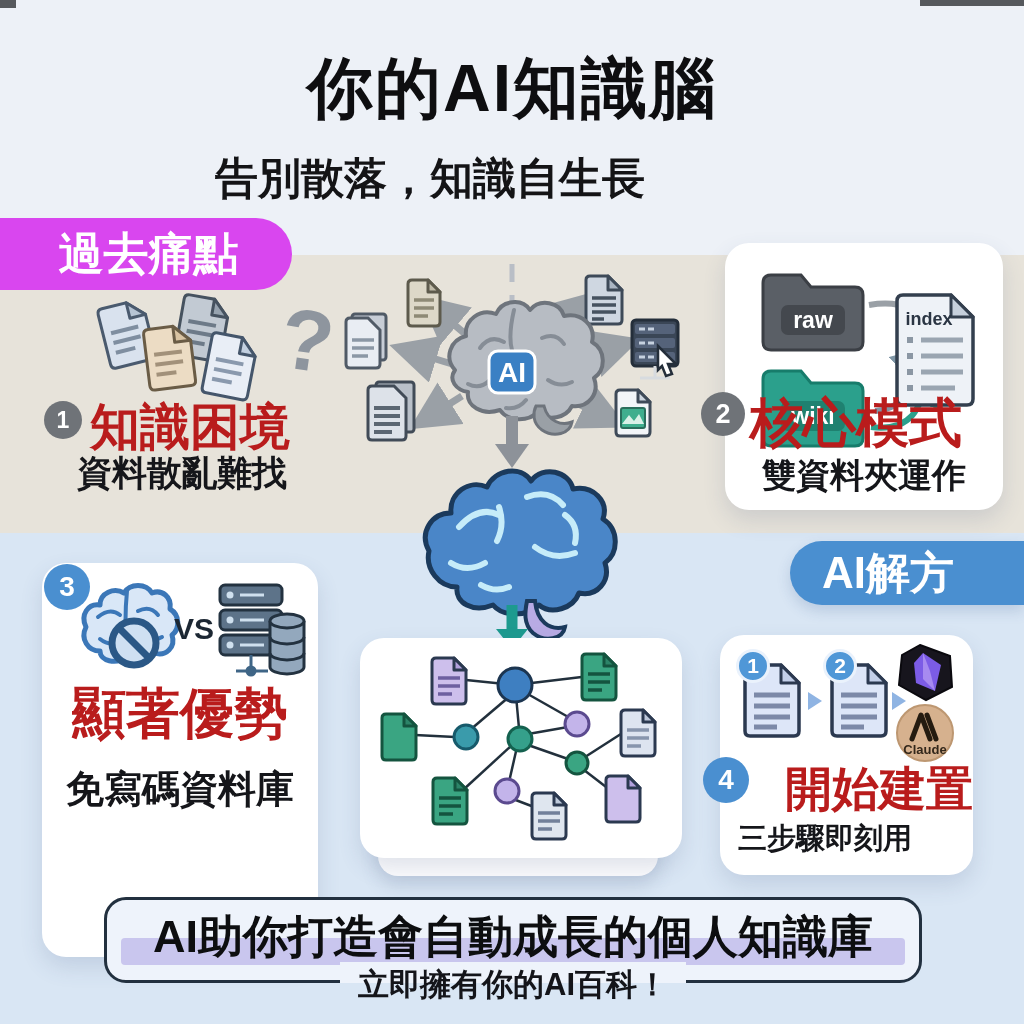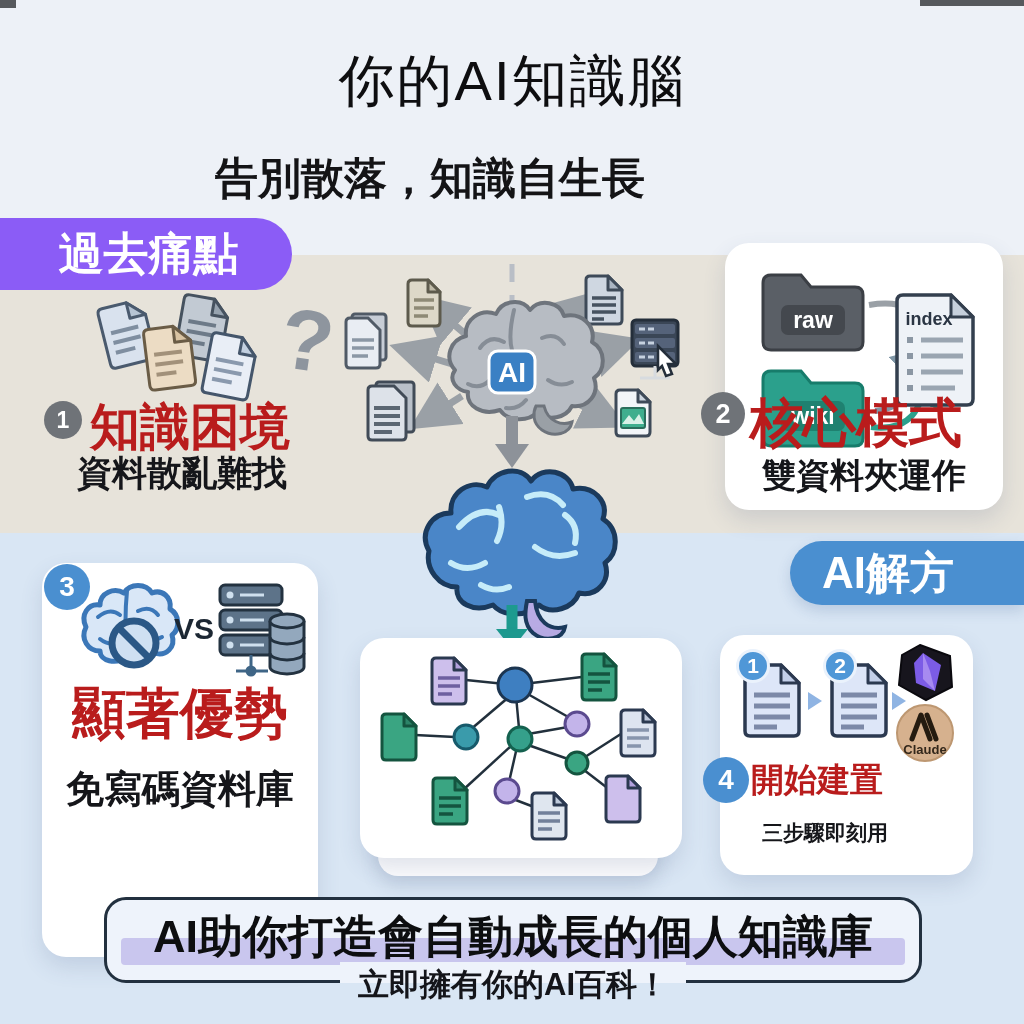--- a/index.html
+++ b/index.html
@@ -6,26 +6,26 @@
   body{width:1024px;height:1024px;overflow:hidden;
        font-family:"Liberation Sans","DejaVu Sans",sans-serif;}
   #canvas{position:relative;width:1024px;height:1024px;background:#edf1f7;}
 
   .abs{position:absolute;}
   .bg-top{left:0;top:0;width:1024px;height:255px;background:#edf1f7;}
   .bg-band{left:0;top:255px;width:1024px;height:278px;background:#e7e3da;}
   .bg-bottom{left:0;top:533px;width:1024px;height:491px;background:#d9e6f4;}
   .corner-mark{background:#23252a;opacity:.75;}
 
-  .title{left:0;top:44px;width:1024px;text-align:center;font-size:56px;
-         font-weight:400;color:#0e0e10;letter-spacing:2px;}
+  .title{left:0;top:44px;width:1024px;text-align:center;font-size:66px;
+         font-weight:700;color:#0e0e10;letter-spacing:2px;}
   .subtitle{left:0;top:150px;width:860px;text-align:center;font-size:43px;
             font-weight:900;color:#141416;}
 
-  .badge-pain{left:0;top:218px;width:292px;height:72px;background:#8b5cf6;
+  .badge-pain{left:0;top:218px;width:292px;height:72px;background:#d946ef;
       border-radius:0 36px 36px 0;color:#fff;font-size:45px;font-weight:900;
       display:flex;align-items:center;justify-content:center;padding-left:5px;box-sizing:border-box;}
   .badge-ai{left:790px;top:541px;width:234px;height:64px;background:#4a8fd0;
       border-radius:32px 0 0 32px;color:#fff;font-size:44px;font-weight:900;
       display:flex;align-items:center;justify-content:center;padding-right:38px;box-sizing:border-box;
       box-shadow:0 6px 14px rgba(40,80,140,.18);}
 
   .card{background:#ffffff;border-radius:24px;box-shadow:0 10px 22px rgba(70,90,130,.16);}
   .card2{left:725px;top:243px;width:278px;height:267px;}
   .card3{left:42px;top:563px;width:276px;height:394px;}
@@ -49,22 +49,22 @@
 
   .h-big{font-size:50px;font-weight:900;color:#b91c1c;white-space:nowrap;z-index:6;}
   .h-sub{font-weight:900;color:#15161a;white-space:nowrap;text-align:center;z-index:6;}
 
   .s1-title{left:90px;top:394px;}
   .s1-desc{left:42px;top:450px;width:280px;font-size:35px;}
   .s2-title{left:750px;top:388px;font-size:53px;}
   .s2-desc{left:725px;top:453px;width:278px;font-size:34px;}
   .s3-title{left:42px;top:678px;width:276px;text-align:center;font-size:54px;}
   .s3-desc{left:42px;top:764px;width:276px;font-size:38px;}
-  .s4-title{left:751px;top:758px;font-size:33px;}
-  .s4-desc{left:720px;top:819px;width:210px;font-size:21px;}
+  .s4-title{left:785px;top:758px;font-size:47px;}
+  .s4-desc{left:720px;top:819px;width:210px;font-size:29px;}
 
   .banner{left:104px;top:897px;width:818px;height:86px;background:#eef3fb;
       border:3px solid #22303f;border-radius:22px;box-sizing:border-box;z-index:8;}
   .banner-highlight{left:14px;top:38px;width:784px;height:27px;background:#c9c6ee;border-radius:4px;}
   .banner-headline{left:0;top:7px;width:812px;text-align:center;font-size:45px;
       font-weight:900;color:#0d0e10;z-index:2;}
   .banner-tagline{top:62px;left:50%;transform:translateX(-50%);white-space:nowrap;
       font-size:31px;font-weight:900;color:#14151a;padding:2px 18px;z-index:3;
       background:linear-gradient(180deg,#eef3fb 0 46%,#d9e6f4 46% 100%);}
 

